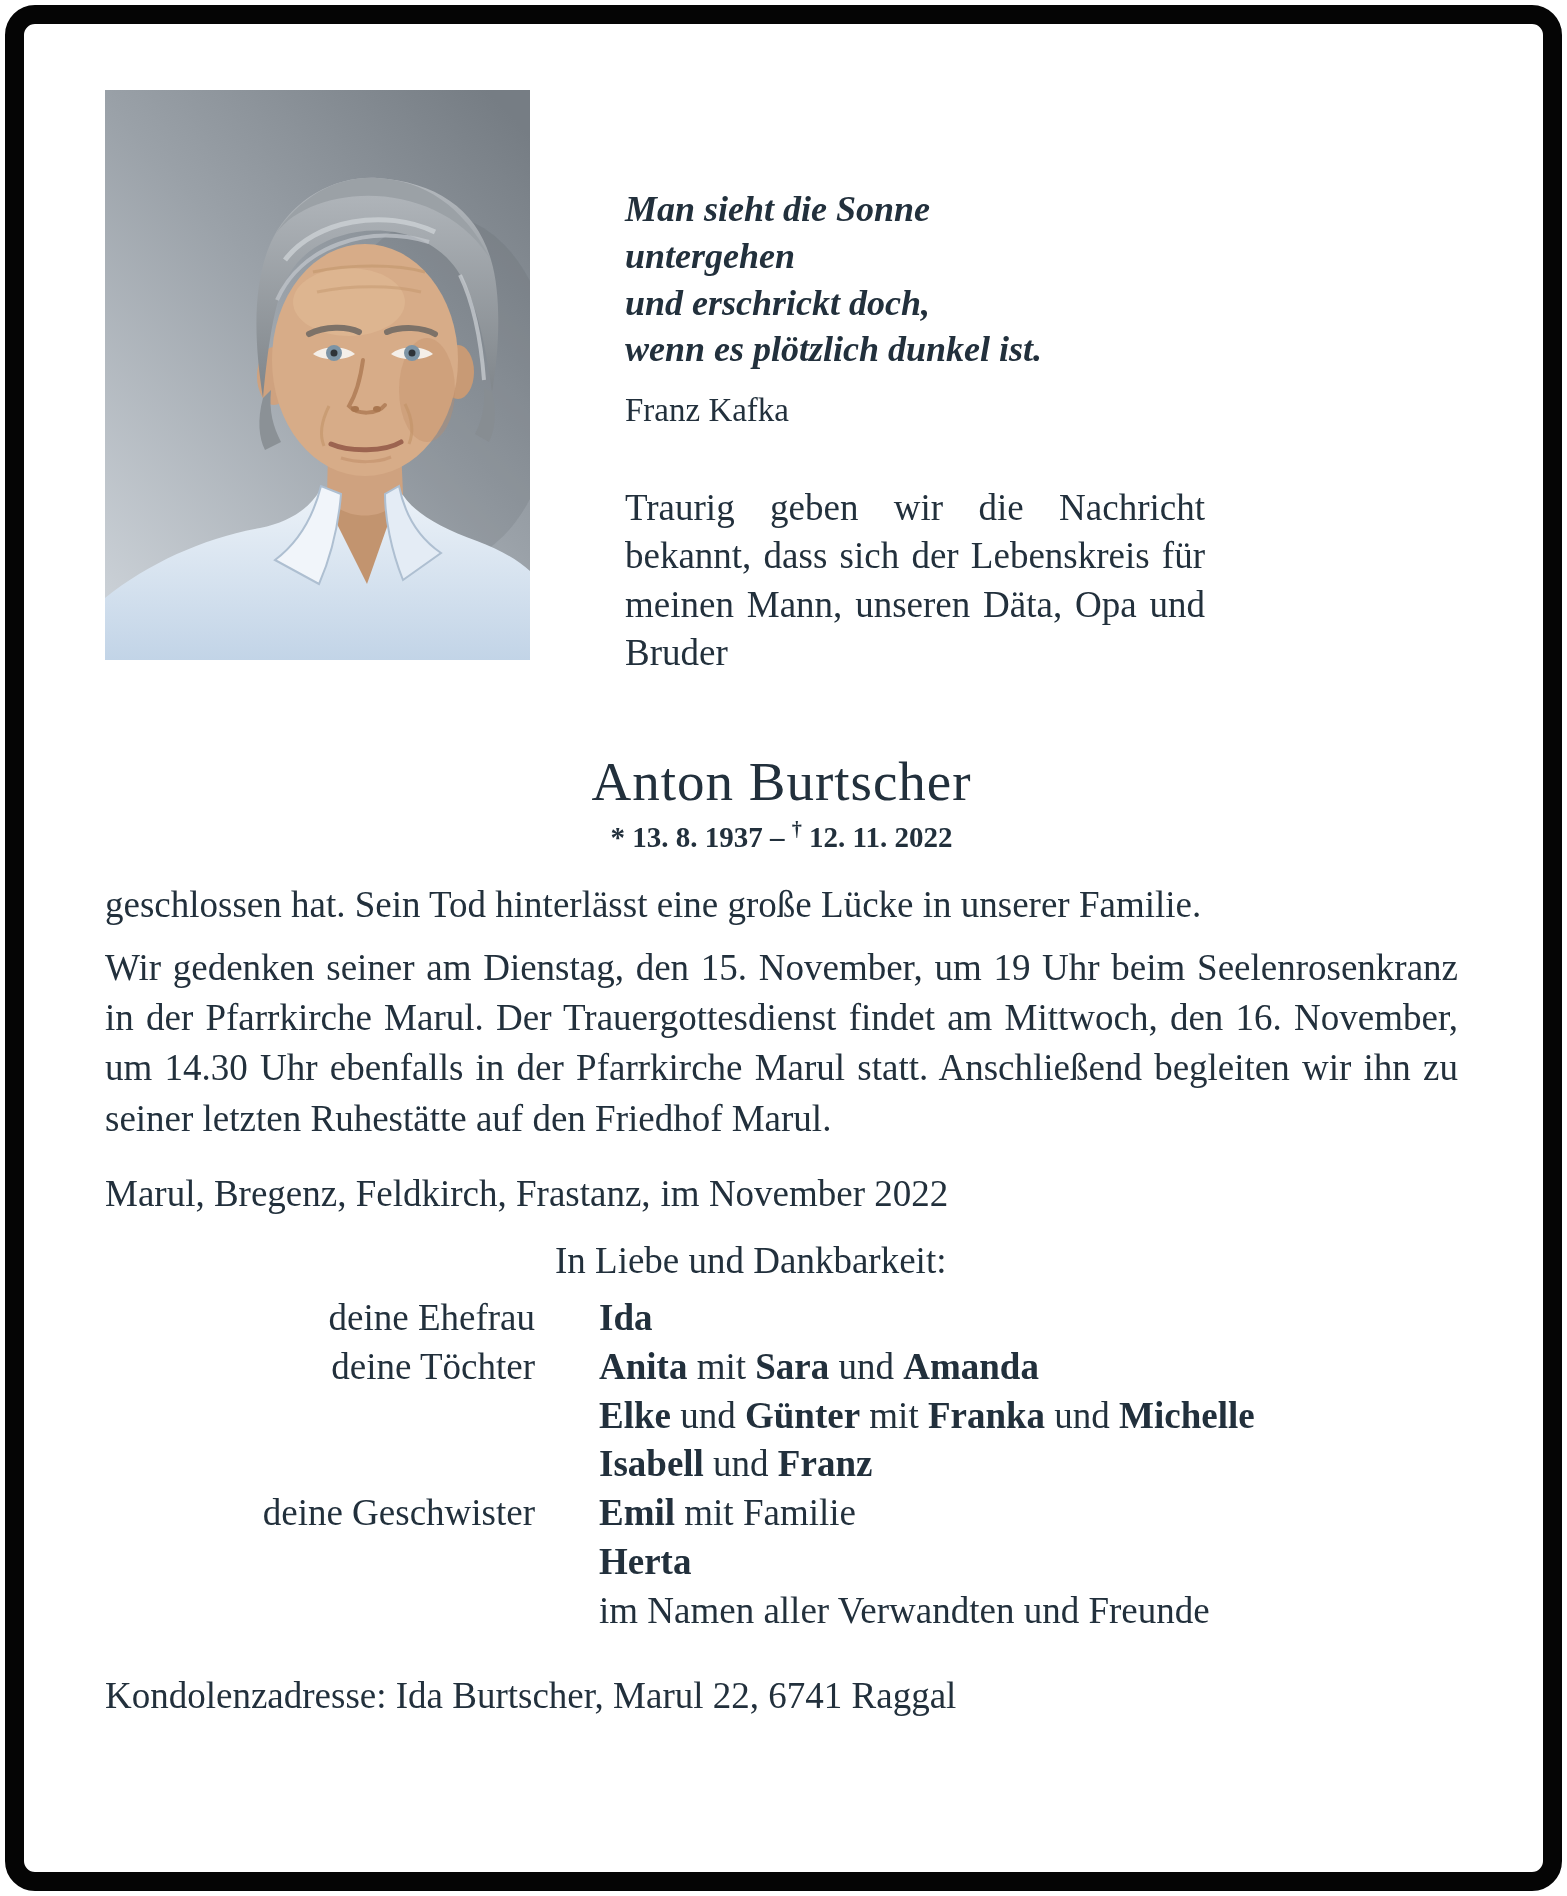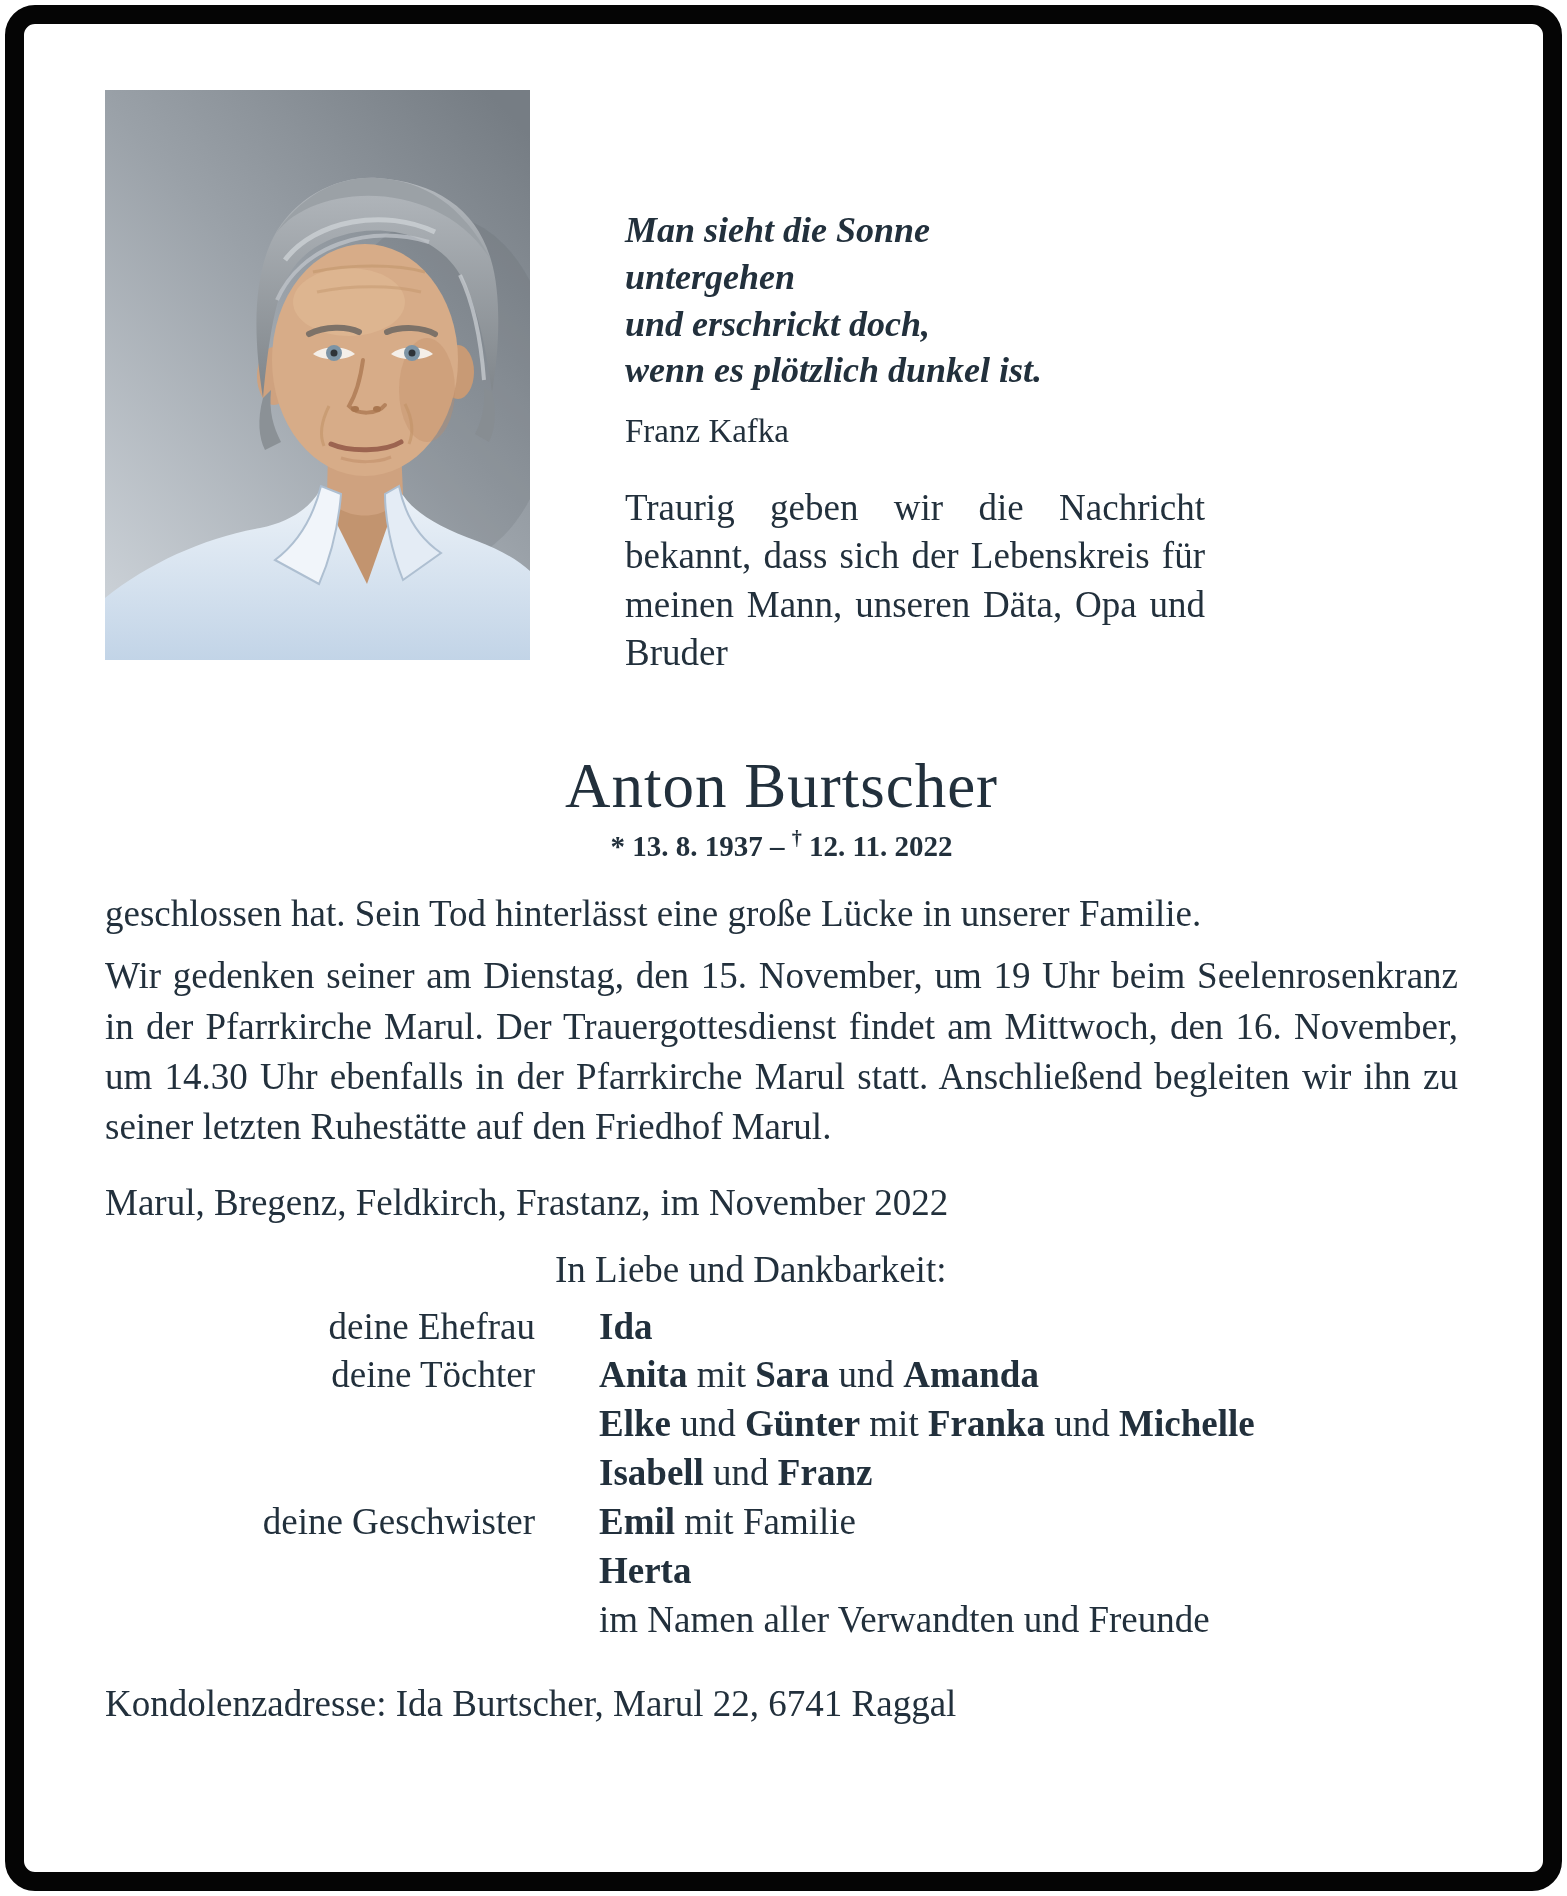--- a/index.html
+++ b/index.html
@@ -36,21 +36,21 @@
     margin-top: 66px;
   }
   .photo {
     position: absolute;
     left: 0; top: 0;
     width: 425px; height: 570px;
   }
   .photo svg { display: block; width: 100%; height: 100%; }
   .quote {
     position: absolute;
-    left: 520px; top: 117px;
+    left: 520px; top: 96px;
     width: 470px;
     font-style: italic;
     font-size: 36px;
     line-height: 1.3;
     font-weight: bold;
   }
   .attribution {
     margin-top: 16px;
     font-style: normal;
     font-weight: normal;
@@ -61,21 +61,21 @@
     position: absolute;
     left: 520px; top: 394px;
     width: 580px;
     font-size: 37px;
     line-height: 1.31;
     text-align: justify;
   }
   
   .name {
     text-align: center;
-    font-size: 63px;
+    font-size: 55px;
     line-height: 1.08;
     margin-top: 2px;
     letter-spacing: 1px;
   }
   .dates {
     text-align: center;
     font-weight: bold;
     font-size: 29px;
     margin-top: 10px;
   }

